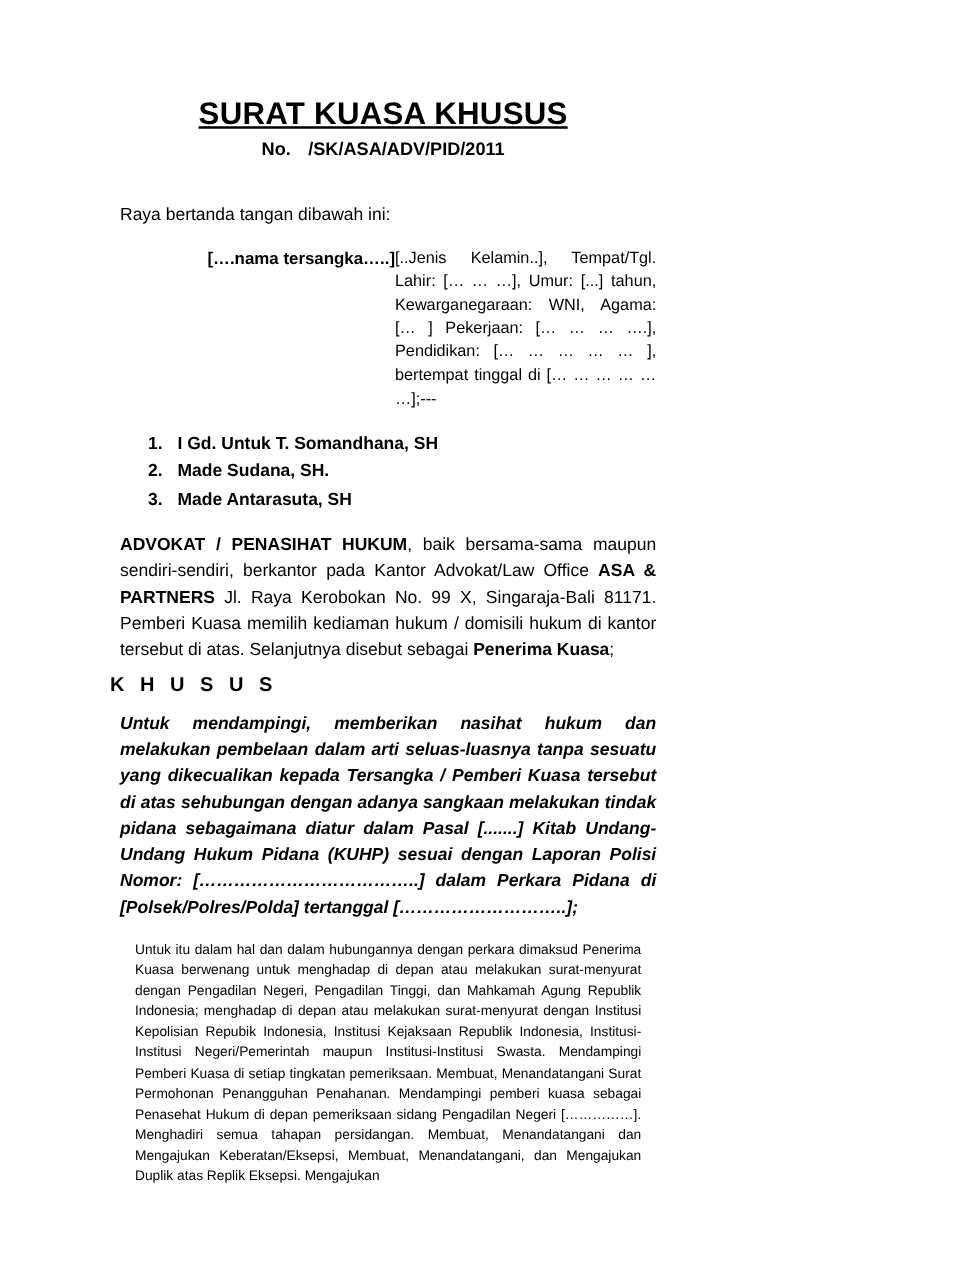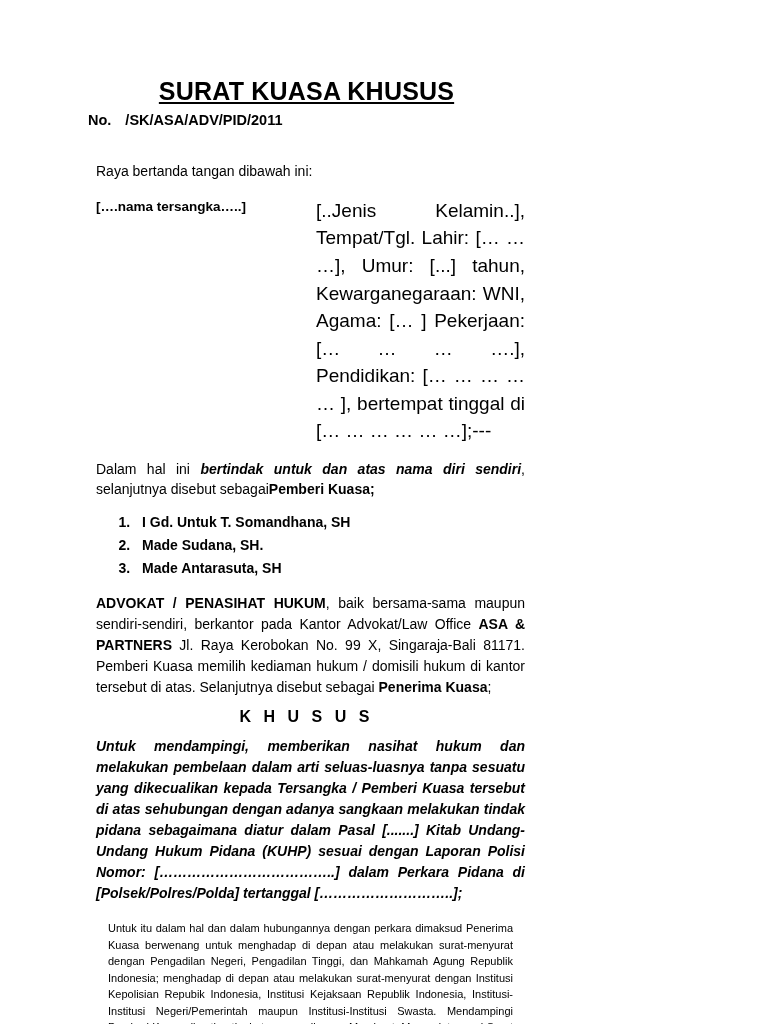--- a/index.html
+++ b/index.html
@@ -24,20 +24,21 @@
   .doc-title {
     text-align: center;
     font-size: 25px;
     font-weight: bold;
     letter-spacing: 0.2px;
     text-decoration: underline;
     margin: 0 0 6px 0;
     line-height: 1.1;
   }
   .doc-number {
+    text-align: center;
     font-size: 14.5px;
     font-weight: bold;
     margin: 0 0 34px 0;
     line-height: 1.2;
   }
   .doc-number .num-gap {
     display: inline-block;
     width: 14px;
   }
   .intro-line {
@@ -51,24 +52,25 @@
     margin: 0 0 14px 0;
   }
   .party-name {
     width: 228px;
     flex: 0 0 228px;
     font-size: 13.5px;
     font-weight: bold;
     padding-left: 8px;
     box-sizing: border-box;
     line-height: 1.45;
+    text-align: right;
   }
   .party-detail {
     flex: 1;
-    font-size: 19px;
+    font-size: 13px;
     line-height: 1.45;
     text-align: justify;
   }
   .para {
     font-size: 14px;
     line-height: 1.45;
     text-align: justify;
     margin: 0 0 12px 0;
     padding-left: 8px;
   }
@@ -96,21 +98,21 @@
     padding-left: 8px;
   }
   .block-just {
     font-size: 14px;
     line-height: 1.5;
     text-align: justify;
     padding-left: 8px;
     margin: 4px 0 10px 0;
   }
   .khusus-head {
-    text-align: center;
+    text-align: left;
     font-size: 16px;
     font-weight: bold;
     letter-spacing: 4px;
     margin: 4px 0 10px 0;
   }
   .khusus-body {
     font-size: 14px;
     font-weight: bold;
     line-height: 1.5;
     text-align: justify;
@@ -137,21 +139,20 @@
     <span>No.</span><span class="num-gap"></span><span>/SK/ASA/ADV/PID/2011</span>
   </div>
 
   <p class="intro-line">Raya bertanda tangan dibawah ini:</p>
 
   <div class="party-row">
     <div class="party-name">[….nama tersangka…..]</div>
     <div class="party-detail">[..Jenis Kelamin..], Tempat/Tgl. Lahir: [… … …], Umur: [...] tahun, Kewarganegaraan: WNI, Agama: [… ] Pekerjaan: [… … … ….], Pendidikan: [… … … … … ], bertempat tinggal di [… … … … … …];---</div>
   </div>
 
-  <p class="para"><span>Dalam hal ini </span><span class="bi">bertindak untuk dan atas nama diri sendiri</span><span>, selanjutnya disebut sebagai</span><span class="b">Pemberi Kuasa;</span></p>
 
 
   <ol class="attorneys">
     <li>I Gd. Untuk T. Somandhana, SH</li>
     <li>Made Sudana, SH.</li>
     <li>Made Antarasuta, SH</li>
   </ol>
 
   <p class="block-just"><span class="b">ADVOKAT / PENASIHAT HUKUM</span><span>, baik bersama-sama maupun sendiri-sendiri, berkantor pada Kantor Advokat/Law Office </span><span class="b">ASA &amp; PARTNERS</span><span> Jl. Raya Kerobokan No. 99 X, Singaraja-Bali 81171. Pemberi Kuasa memilih kediaman hukum / domisili hukum di kantor tersebut di atas. Selanjutnya disebut sebagai </span><span class="b">Penerima Kuasa</span><span>;</span></p>
 

